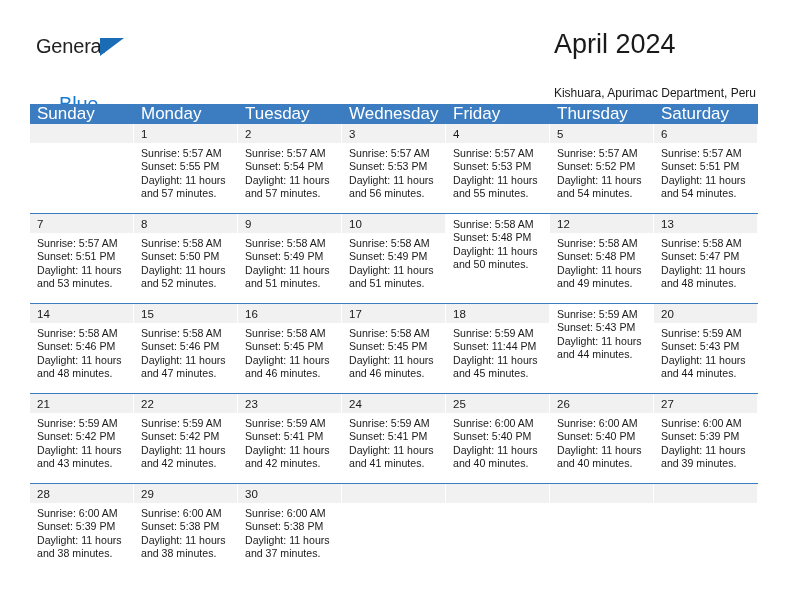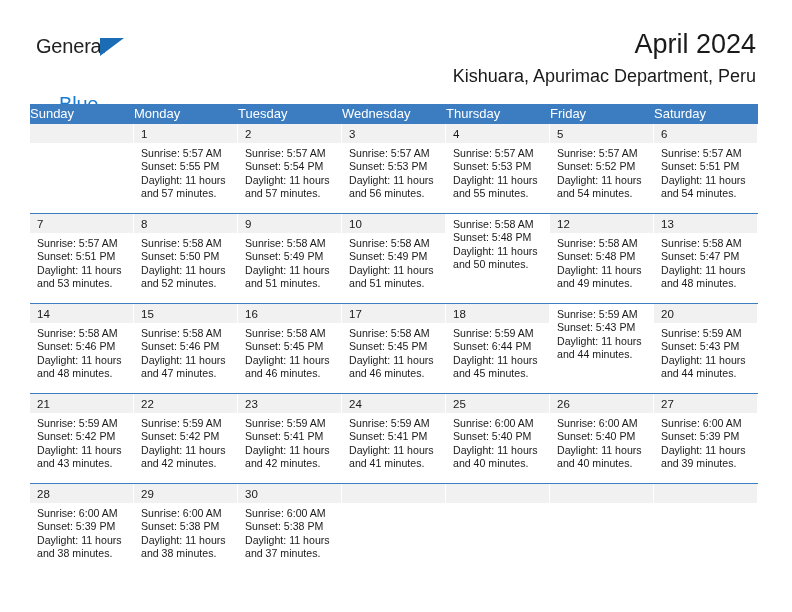--- a/index.html
+++ b/index.html
@@ -69,56 +69,56 @@
     color: #1a7bd4;
     letter-spacing: -0.2px;
     font-family: "Liberation Sans", sans-serif;
     margin-top: 37px;
   }
 
   .title-block {
     position: absolute;
     right: 36px;
     top: 28px;
-    text-align: right;
   }
   .cal-title {
     font-size: 27px;
     color: #1a1a1a;
     font-weight: normal;
     line-height: 32px;
     white-space: nowrap;
   }
   .cal-subtitle {
-    font-size: 18px;
+    font-size: 12px;
     color: #1a1a1a;
     line-height: 20px;
-    margin-top: 6px;
+    margin-top: 23px;
     white-space: nowrap;
   }
 
   
   .calendar {
     position: absolute;
     left: 30px;
     top: 104px;
     width: 728px;
   }
 
   .weekdays {
     display: flex;
     width: 100%;
     background: #3b7dc0;
     height: 20px;
   }
   .weekday {
     flex: 1 1 0;
     color: #ffffff;
-    font-size: 13px;
+    font-size: 17px;
     line-height: 20px;
+    padding-left: 7px;
     box-sizing: border-box;
     white-space: nowrap;
   }
 
   .week {
     display: flex;
     width: 100%;
     border-bottom: 1px solid #3b7dc0;
     box-sizing: border-box;
   }
@@ -180,22 +180,22 @@
     </div>
 
   </div>
 
   <div class="calendar">
     <div class="weekdays">
         <div class="weekday">Sunday</div>
         <div class="weekday">Monday</div>
         <div class="weekday">Tuesday</div>
         <div class="weekday">Wednesday</div>
+        <div class="weekday">Friday</div>
         <div class="weekday">Thursday</div>
-        <div class="weekday">Friday</div>
         <div class="weekday">Saturday</div>
       </div>
     <div class="weeks">
         <div class="week">
           <div class="daycell empty">
             <div class="daynum-strip"><span class="daynum"></span></div>
             <div class="details"></div>
           </div>
           <div class="daycell">
             <div class="daynum-strip"><span class="daynum">1</span></div>
@@ -350,21 +350,21 @@
               <div class="detail-line">Sunrise: 5:58 AM</div>
               <div class="detail-line">Sunset: 5:45 PM</div>
               <div class="detail-line">Daylight: 11 hours</div>
               <div class="detail-line">and 46 minutes.</div>
             </div>
           </div>
           <div class="daycell">
             <div class="daynum-strip"><span class="daynum">18</span></div>
             <div class="details">
               <div class="detail-line">Sunrise: 5:59 AM</div>
-              <div class="detail-line">Sunset: 6:44 PM</div>
+              <div class="detail-line">Sunset: 11:44 PM</div>
               <div class="detail-line">Daylight: 11 hours</div>
               <div class="detail-line">and 45 minutes.</div>
             </div>
           </div>
           <div class="daycell">
             <div class="details">
               <div class="detail-line">Sunrise: 5:59 AM</div>
               <div class="detail-line">Sunset: 5:43 PM</div>
               <div class="detail-line">Daylight: 11 hours</div>
               <div class="detail-line">and 44 minutes.</div>

